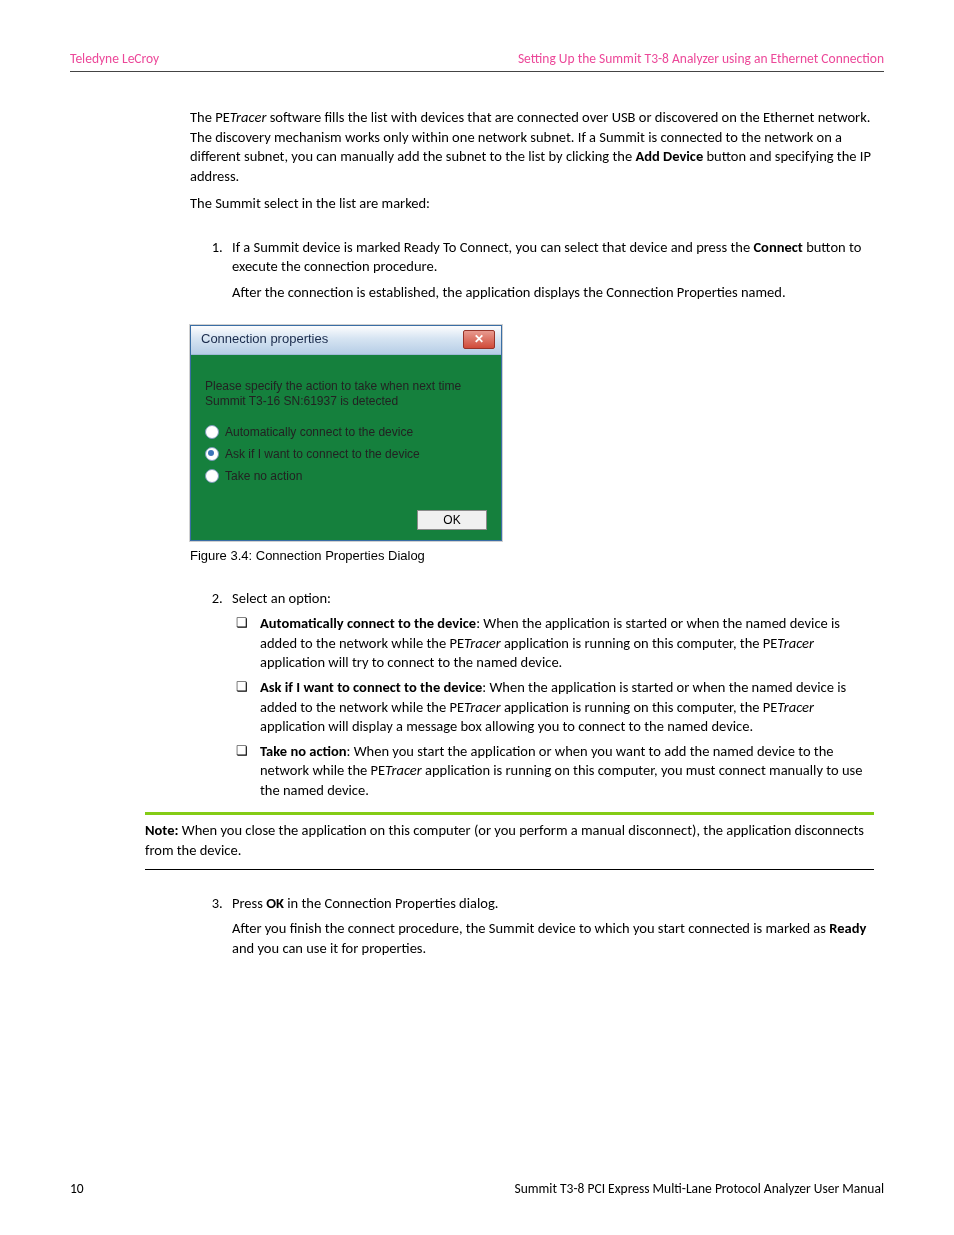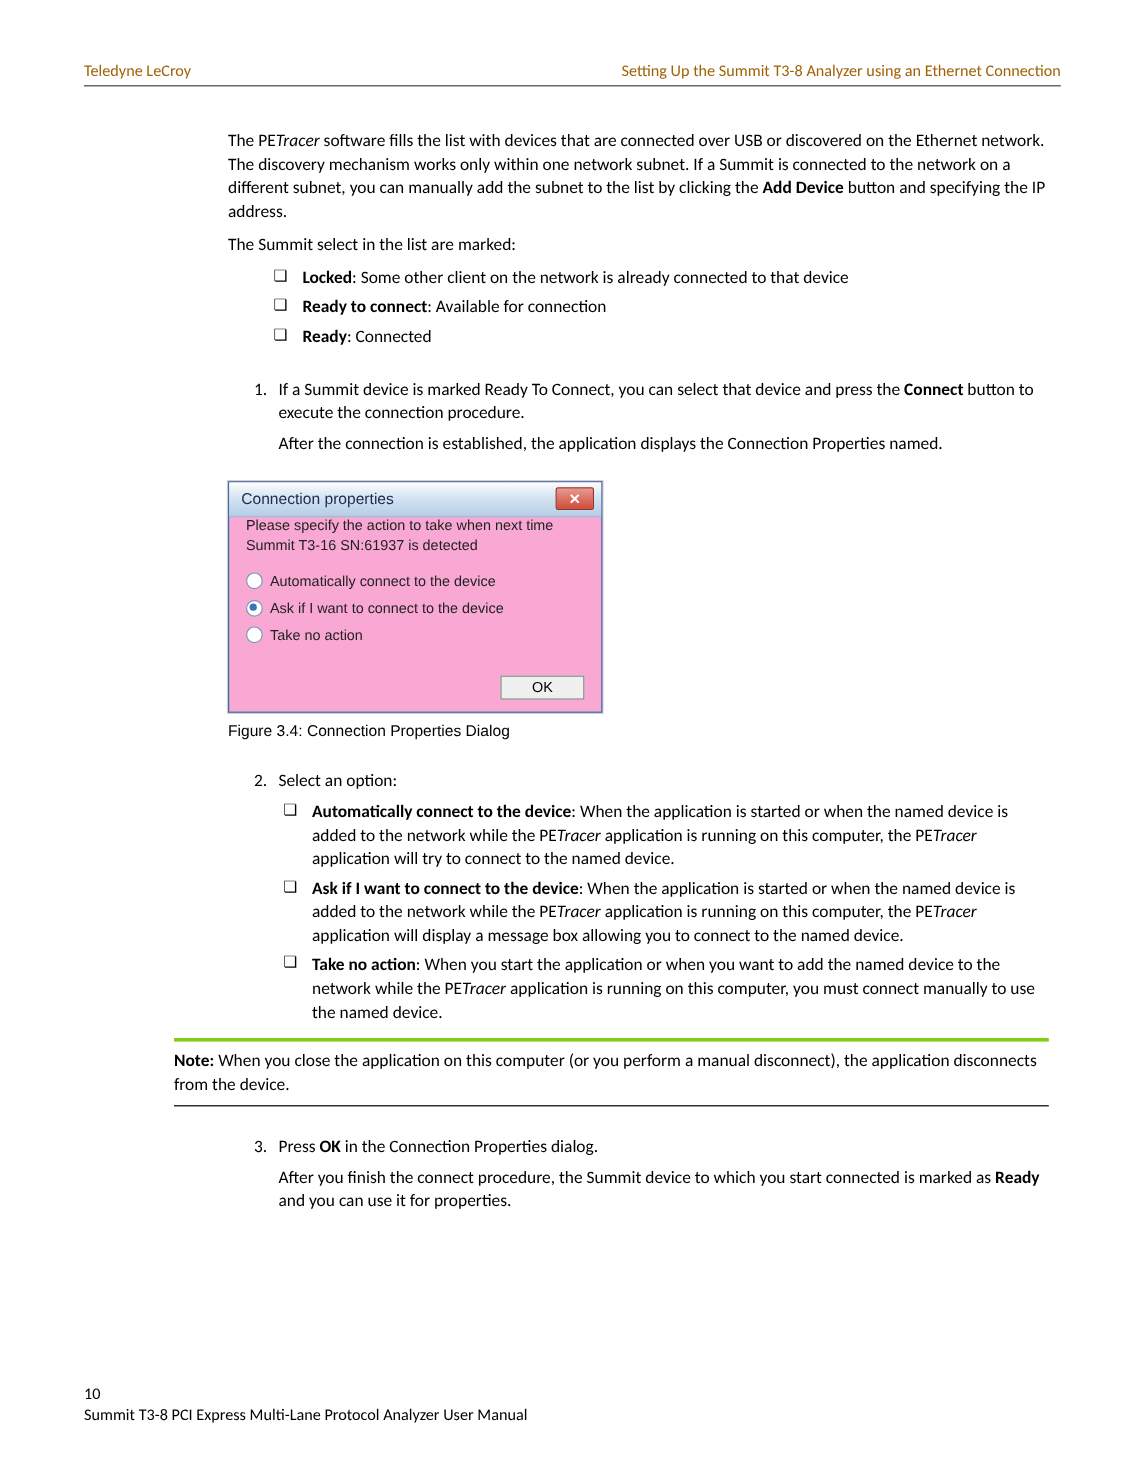--- a/index.html
+++ b/index.html
@@ -15,21 +15,21 @@
     padding: 50px 70px 40px 70px;
     box-sizing: border-box;
     width: 100%;
     min-height: 1235px;
     position: relative;
   }
   .hdr {
     display: flex;
     justify-content: space-between;
     font-size: 13.5px;
-    color: #a16207;
+    color: #ec4899;
     border-bottom: 1px solid #444;
     padding-bottom: 4px;
     margin-bottom: 36px;
   }
   .content {
     margin-left: 120px;
     margin-right: 10px;
     line-height: 1.35;
   }
   .content p { margin: 0 0 8px 0; }
@@ -60,21 +60,21 @@
   b { font-weight: 700; }
   em.it { font-style: italic; }
 
   
   .dialog-wrap {
     margin: 22px 0 6px 0;
   }
   .dialog {
     width: 310px;
     border: 1px solid #3a6ea5;
-    background: #f9a8d4;
+    background: #15803d;
     font-family: "Segoe UI", sans-serif;
     font-size: 12px;
     color: #222;
     box-shadow: 0 0 0 1px #d0d0d0;
   }
   .dlg-title {
     background: linear-gradient(#fdfdfe, #d6e4f2 45%, #b6cde6);
     border-bottom: 1px solid #9fb9d6;
     padding: 4px 6px 5px 10px;
     color: #1a2b4c;
@@ -85,21 +85,21 @@
   }
   .closebtn {
     width: 30px; height: 17px;
     background: linear-gradient(#e89a8f, #d04b3a);
     border: 1px solid #963329;
     border-radius: 2px;
     display: flex; align-items: center; justify-content: center;
     color: #fff; font-weight: 700; font-size: 12px; line-height: 1;
     cursor: default;
   }
-  .dlg-body { padding: 0 14px 10px 14px; }
+  .dlg-body { padding: 24px 14px 10px 14px; }
   .dlg-msg { margin-bottom: 14px; line-height: 1.3; }
   .radio-row { display: flex; align-items: center; margin: 6px 0; }
   .radio {
     width: 12px; height: 12px; border: 1px solid #7a99b8;
     border-radius: 50%; margin-right: 6px; position: relative;
     background: #fff;
   }
   .radio.sel::after {
     content: ""; width: 6px; height: 6px; border-radius: 50%;
     background: #3b74b8; position: absolute; top: 2px; left: 2px;
@@ -125,48 +125,42 @@
     border-bottom: 1px solid #000;
     padding: 6px 0 8px 0;
     margin-top: 12px;
     margin-bottom: 12px;
     line-height: 1.35;
   }
   .note-wrap .note-lbl { font-weight: 700; }
 
   .footer {
     position: absolute;
-    bottom: 48px;
+    bottom: 38px;
     left: 70px; right: 70px;
-    display: flex; 
+    display: flex; justify-content: space-between;
     font-size: 13.5px;
-    flex-direction: column;
   }
 </style>
 </head>
 <body>
 
 <div class="page">
 
   <div class="hdr">
     <span>Teledyne LeCroy</span>
     <span>Setting Up the Summit T3-8 Analyzer using an Ethernet Connection</span>
   </div>
 
   <div class="content">
     <p>
       <span>The PE</span><em class="it">Tracer</em><span> software fills the list with devices that are connected over USB or discovered on the Ethernet network. The discovery mechanism works only within one network subnet. If a Summit is connected to the network on a different subnet, you can manually add the subnet to the list by clicking the </span><b>Add Device</b><span> button and specifying the IP address.</span>
     </p>
     <p>The Summit select in the list are marked:</p>
 
-    <ul class="bulleted">
-      <li><b>Locked</b><span>: Some other client on the network is already connected to that device</span></li>
-      <li><b>Ready to connect</b><span>: Available for connection</span></li>
-      <li><b>Ready</b><span>: Connected</span></li>
-    </ul>
 
     <ol class="numlist">
       <li>
         <span>If a Summit device is marked Ready To Connect, you can select that device and press the </span><b>Connect</b><span> button to execute the connection procedure.</span>
         <p>After the connection is established, the application displays the Connection Properties named.</p>
       </li>
     </ol>
 
     <div class="dialog-wrap">
       <div class="dialog">

